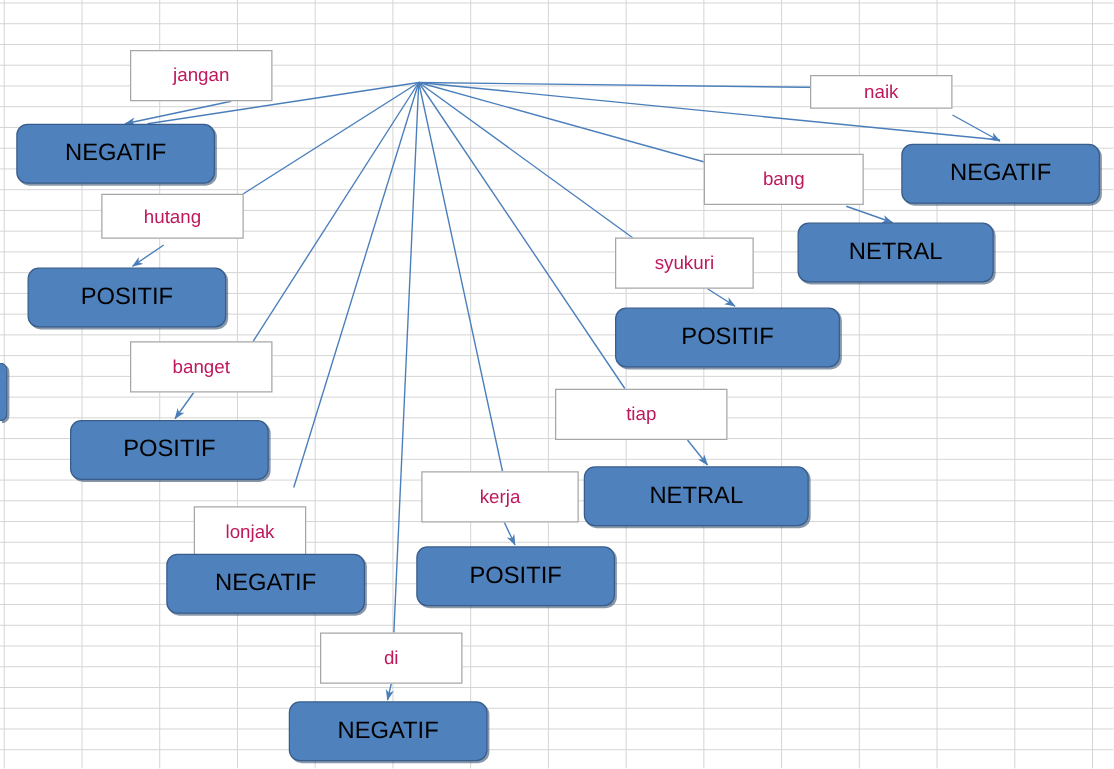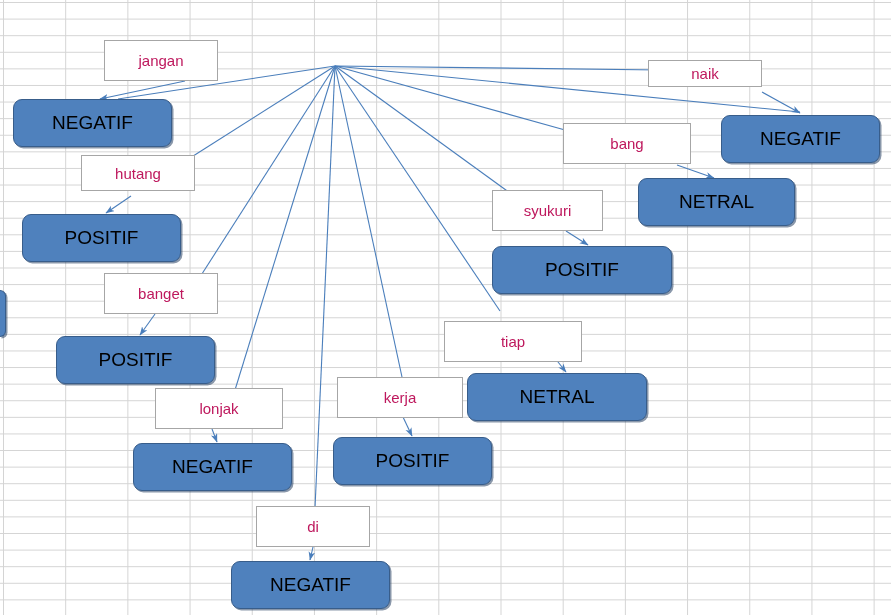--- a/index.html
+++ b/index.html
@@ -117,30 +117,30 @@
   <div id="word-layer">
       <div class="node word" style="left: 104px; top: 40px; width: 114px; height: 41px;">
         <span>jangan</span>
       </div>
       <div class="node word" style="left: 81px; top: 155px; width: 114px; height: 36px;">
         <span>hutang</span>
       </div>
       <div class="node word" style="left: 104px; top: 273px; width: 114px; height: 41px;">
         <span>banget</span>
       </div>
-      <div class="node word" style="left: 155px; top: 388px; width: 128px; height: 41px;">
+      <div class="node word" style="left: 155px; top: 405px; width: 90px; height: 41px;">
         <span>lonjak</span>
       </div>
       <div class="node word" style="left: 256px; top: 506px; width: 114px; height: 41px;">
         <span>di</span>
       </div>
       <div class="node word" style="left: 337px; top: 377px; width: 126px; height: 41px;">
         <span>kerja</span>
       </div>
-      <div class="node word" style="left: 444px; top: 321px; width: 138px; height: 41px;">
+      <div class="node word" style="left: 444px; top: 311px; width: 138px; height: 41px;">
         <span>tiap</span>
       </div>
       <div class="node word" style="left: 492px; top: 190px; width: 111px; height: 41px;">
         <span>syukuri</span>
       </div>
       <div class="node word" style="left: 563px; top: 123px; width: 128px; height: 41px;">
         <span>bang</span>
       </div>
       <div class="node word" style="left: 648px; top: 60px; width: 114px; height: 27px;">
         <span>naik</span>

